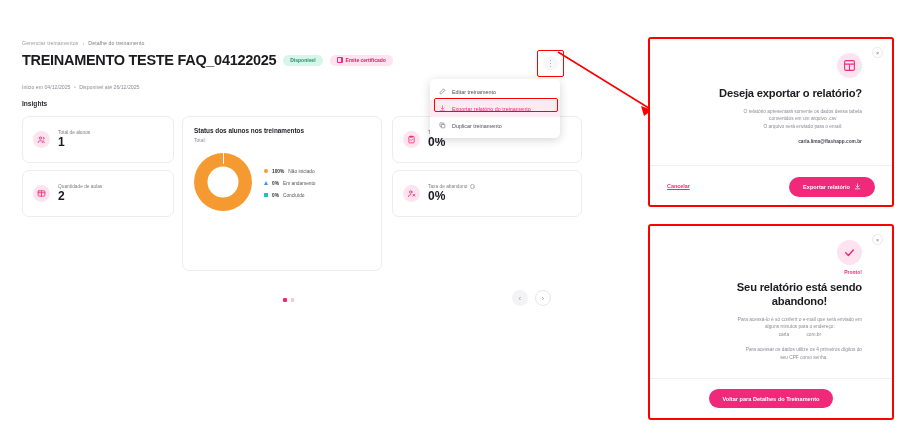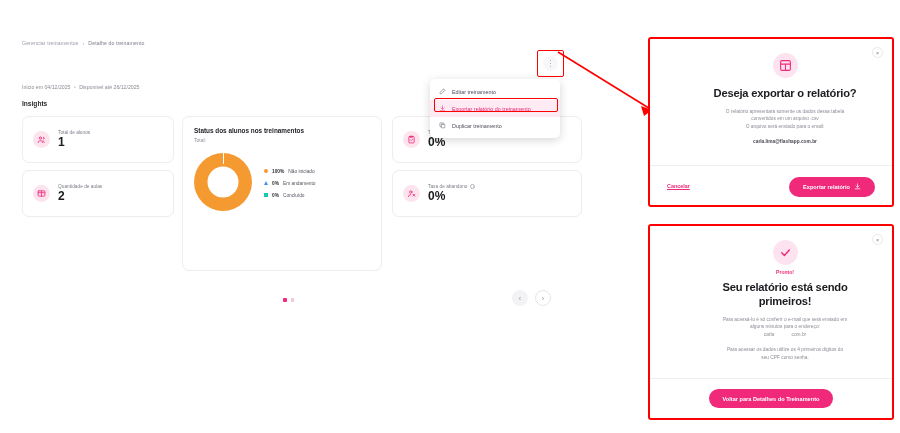--- a/index.html
+++ b/index.html
@@ -94,21 +94,21 @@
   
   .arrow-svg { position: absolute; left: 556px; top: 48px; width: 110px; height: 90px; }
 
   
   .modal-frame { position: absolute; border: 2.2px solid #ff0000; border-radius: 3px; background: #fff; }
   .modal-1 { left: 648px; top: 37px; width: 246px; height: 170px; }
   .modal-2 { left: 648px; top: 224px; width: 246px; height: 196px; }
 
   .modal-inner { position: relative; width: 100%; height: 100%; background: #fff; border-radius: 2px; overflow: hidden; display: flex; flex-direction: column; }
   .modal-close { position: absolute; right: 9px; top: 8px; width: 11px; height: 11px; border-radius: 50%; border: .8px solid #e8e8ee; display: flex; align-items: center; justify-content: center; font-size: 5.5px; color: #7d7d88; }
-  .modal-body { flex: 1 1 auto; padding: 14px 30px 10px; display: flex; flex-direction: column; align-items: center; margin-left: 28px; }
+  .modal-body { flex: 1 1 auto; padding: 14px 30px 10px; display: flex; flex-direction: column; align-items: flex-end; margin-left: 28px; }
   .modal-footer { flex: 0 0 auto; border-top: 1px solid #efeff3; height: 40px; display: flex; align-items: center; padding: 0 17px; }
 
   .circle-ico { width: 25px; height: 25px; border-radius: 50%; background: #fde3ef; display: flex; align-items: center; justify-content: center; margin-bottom: 8px; }
   .circle-ico svg { width: 13px; height: 13px; }
   .modal-h1 { font-size: 11.2px; font-weight: 700; color: #1b1b20; text-align: center; letter-spacing: -0.2px; line-height: 1.25; }
   .modal-p { font-size: 4.8px; color: #8b8b96; text-align: center; line-height: 1.55; margin-top: 8px; }
   .modal-email { font-size: 4.8px; color: #4a4a54; font-weight: 700; text-align: center; margin-top: 9px; }
 
   .link-cancel { font-size: 5.4px; color: #f0297a; text-decoration: underline; font-weight: 600; }
   .btn-primary { background: #f0297a; color: #fff; border-radius: 20px; font-size: 5.6px; font-weight: 700; padding: 6.5px 14px; display: inline-flex; align-items: center; gap: 4px; white-space: nowrap; }
@@ -125,20 +125,30 @@
 <div class="screen">
 
   <div class="app-pane">
 
     <div class="breadcrumb">
       <span class="crumb-link">Gerenciar treinamentos</span>
       <span class="sep">›</span>
       <span class="crumb-current">Detalhe do treinamento</span>
     </div>
 
+    <div class="page-title-row">
+      <span class="page-title">TREINAMENTO TESTE FAQ_04122025</span>
+      <span class="badge badge-available">
+        <span>Disponível</span>
+      </span>
+      <span class="badge badge-cert">
+        <span class="cert-ico"></span>
+        <span>Emite certificado</span>
+      </span>
+    </div>
 
     <div class="subtitle">
       <span>Início em 04/12/2025</span>
       <span class="dot-sep">•</span>
       <span>Disponível até 26/12/2025</span>
     </div>
 
     <div class="insights-label">Insights</div>
 
     <div class="cards-area">
@@ -326,21 +336,21 @@
       <span class="modal-close">×</span>
       <div class="modal-body">
         <span class="circle-ico">
           <svg viewBox="0 0 24 24" fill="none" stroke="#f0297a" stroke-width="2.6" stroke-linecap="round" stroke-linejoin="round">
             <path d="M5 12.5l5 5 9-10"></path>
           </svg>
         </span>
         <div class="pronto">Pronto!</div>
         <div class="modal-h1">
           <span>Seu relatório está sendo</span><br>
-          <span>primeiros!</span>
+          <span>abandono!</span>
         </div>
         <div class="modal-p">
           <span>Para acessá-lo é só conferir o e-mail que será enviado em</span><br>
           <span>alguns minutos para o endereço:</span><br>
           <span>carla</span>
           <span class="redact">...........</span>
           <span>com.br</span>
         </div>
         <div class="modal-p">
           <span>Para acessar os dados utilize os 4 primeiros dígitos do</span><br>

